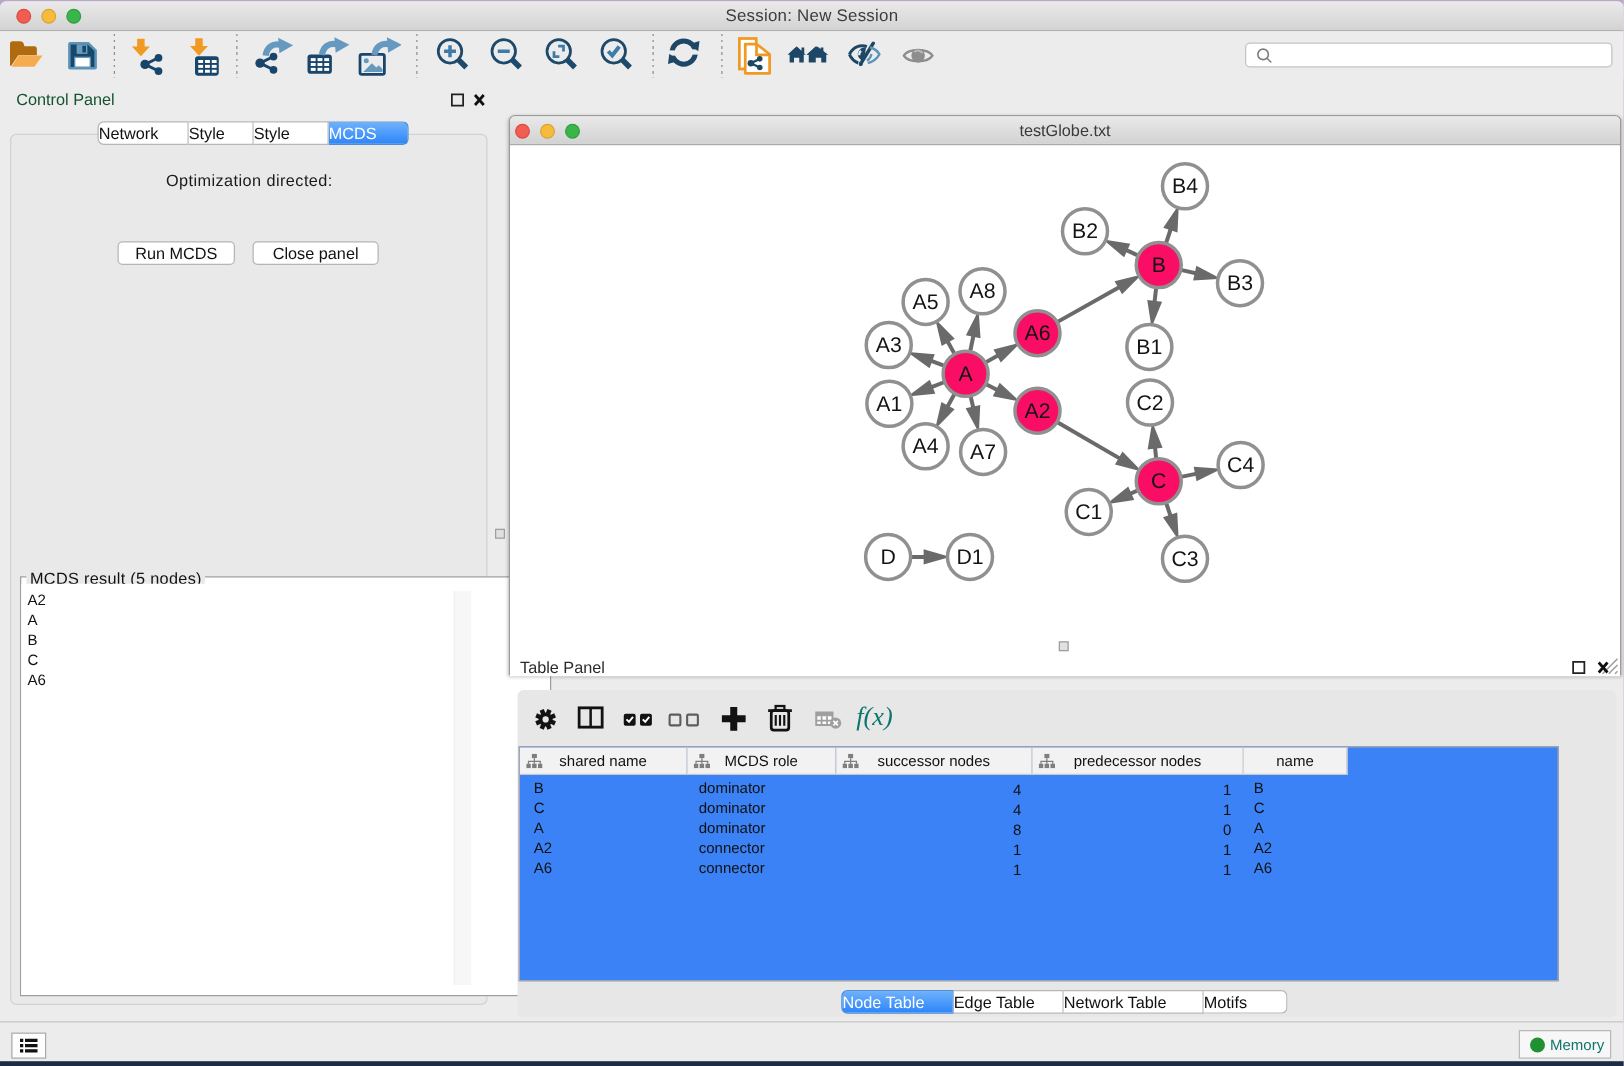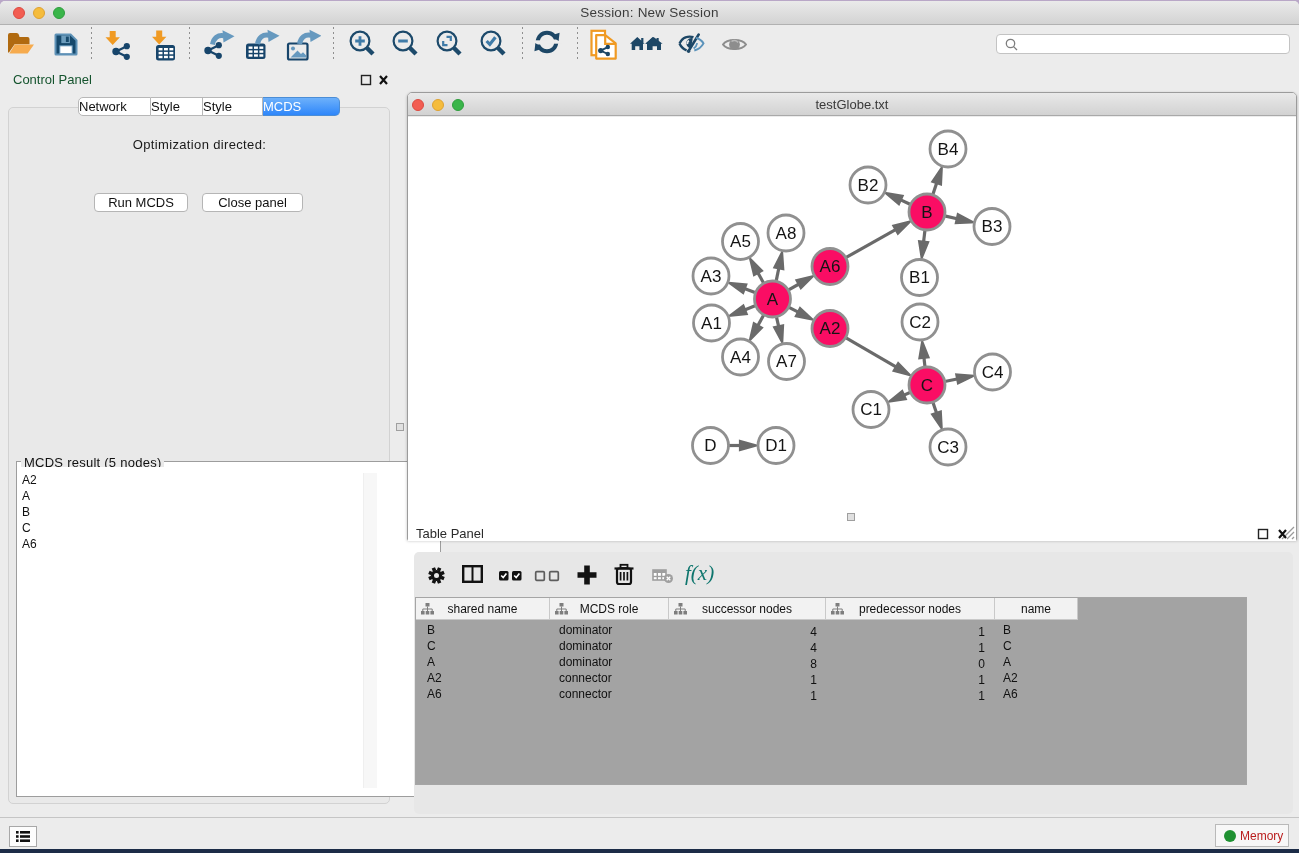--- a/index.html
+++ b/index.html
@@ -35,27 +35,27 @@
 #listbox .sc { position:absolute; right:3px; top:6px; width:14px; height:315px; background:#f7f7f7; border-left:1px solid #efefef; }
 #listbox div.it { padding-left:5px; height:16px; line-height:15px; }
 
 #netwin { position:absolute; left:407px; top:63px; width:890px; height:448px; border:1px solid #9b9b9b; border-radius:5px 5px 0 0; box-shadow:0 1px 3px rgba(0,0,0,.25);margin-top:28px; }
 #nw-title { position:absolute; left:0; top:0; width:100%; height:23px; background:linear-gradient(#e9e9e9,#d2d2d2); border-bottom:1px solid #a9a9a9; border-radius:4px 4px 0 0; }
 #nw-title .t { position:absolute; width:100%; text-align:center; top:4px; font-size:13px; color:#3a3a3a; }
 #nw-canvas { position:absolute; left:0; top:24px; width:888px; height:424px; background:#fff; }
 
 #tp-title { position:absolute; left:416px; top:525px; font-size:13px; color:#2b2b2b; }
 #tp-panel { position:absolute; left:414px; top:551px; width:879px; height:262px; background:#e7e7e7; border-radius:5px; }
-#tbl { position:absolute; left:1px; top:45px; width:832px; height:188px; background:#a3a3a3; border:1px solid #a5a5a5; font-size:12px; color:#111; }
+#tbl { position:absolute; left:1px; top:45px; width:832px; height:188px; background:#3b82f6; border:1px solid #a5a5a5; font-size:12px; color:#111; }
 #tbl .hdr { position:absolute; top:0; height:22px; background:#f2f2f2; border-right:1px solid #c9c9c9; border-bottom:1px solid #c9c9c9; text-align:center; line-height:22px; }
 #tbl .cell { position:absolute; height:16px; line-height:16px; }
 .hicon { position:absolute; left:5px; top:5px; }
 
 #statusbar { position:absolute; left:0; top:816px; width:1299px; height:33px; background:#ececec; border-top:1px solid #c5c5c5; }
-#memory { position:absolute; left:1215px; top:6px; width:74px; height:23px; background:#f7f7f7; border:1px solid #b9b9b9; font-size:12px; color:#b91c1c; }
+#memory { position:absolute; left:1215px; top:6px; width:74px; height:23px; background:#f7f7f7; border:1px solid #b9b9b9; font-size:12px; color:#0f766e; }
 #listbtn { position:absolute; left:9px; top:8px; width:28px; height:21px; background:#fdfdfd; border:1px solid #a8a8a8; }
 </style>
 </head>
 <body>
 <div id="app">
   <div id="titlebar">
     <div class="tl" style="left:13px;background:#f25d52;border:0.5px solid #dc4a41"></div>
     <div class="tl" style="left:33px;background:#f5bc3c;border:0.5px solid #deA232"></div>
     <div class="tl" style="left:53px;background:#3ab54a;border:0.5px solid #2f9e3e"></div>
     <div class="t">Session: New Session</div>
@@ -224,21 +224,21 @@
   <div id="cp-title">Control Panel</div>
   <svg class="abs" style="left:360px;top:73px" width="30" height="12" viewBox="0 0 30 12">
       <rect x="1.5" y="1.5" width="9" height="9" fill="none" stroke="#222" stroke-width="1.4"></rect>
       <path d="M20 2 L27 10 M27 2 L20 10" stroke="#111" stroke-width="2.2"></path>
     </svg>
   <div id="cp-panel"></div>
   <div class="seg" style="left:78px;top:96px">
     <div style="width:73px">Network</div>
     <div style="width:52px">Style</div>
     <div style="width:60px">Style</div>
-    <div style="width:77px" class="sel">MCDS</div>
+    <div style="width:64px" class="sel">MCDS</div>
   </div>
   <div id="opt-label">Optimization directed:</div>
   <div class="btn" style="left:94px;top:192px;width:94px;height:19px;line-height:17px">Run MCDS</div>
   <div class="btn" style="left:202px;top:192px;width:101px;height:19px;line-height:17px">Close panel</div>
   <div id="fieldset">
     <legend>MCDS result (5 nodes)</legend>
     <div id="listbox">
       <div class="it" style="margin-top:6px">A2</div>
       <div class="it">A</div>
       <div class="it">B</div>
@@ -474,20 +474,26 @@
 <div class="cell" style="left:143px;top:72px">connector</div>
 <div class="cell" style="left:253px;top:74px;width:148px;text-align:right">1</div>
 <div class="cell" style="left:410px;top:74px;width:159px;text-align:right">1</div>
 <div class="cell" style="left:587px;top:72px">A2</div>
 <div class="cell" style="left:11px;top:88px">A6</div>
 <div class="cell" style="left:143px;top:88px">connector</div>
 <div class="cell" style="left:253px;top:90px;width:148px;text-align:right">1</div>
 <div class="cell" style="left:410px;top:90px;width:159px;text-align:right">1</div>
 <div class="cell" style="left:587px;top:88px">A6</div>
     </div>
+    <div class="seg" style="left:259px;top:240px">
+      <div style="width:90px" class="sel">Node Table</div>
+      <div style="width:88px">Edge Table</div>
+      <div style="width:112px">Network Table</div>
+      <div style="width:67px">Motifs</div>
+    </div>
   </div>
 
   <div id="statusbar">
     <div id="listbtn"><svg width="26" height="19" viewBox="0 0 26 19">
           <g fill="#111">
             <rect x="6" y="4" width="2.6" height="2.6"></rect>
             <rect x="6" y="8.2" width="2.6" height="2.6"></rect>
             <rect x="6" y="12.4" width="2.6" height="2.6"></rect>
             <rect x="10" y="4" width="10" height="2.6"></rect>
             <rect x="10" y="8.2" width="10" height="2.6"></rect>

